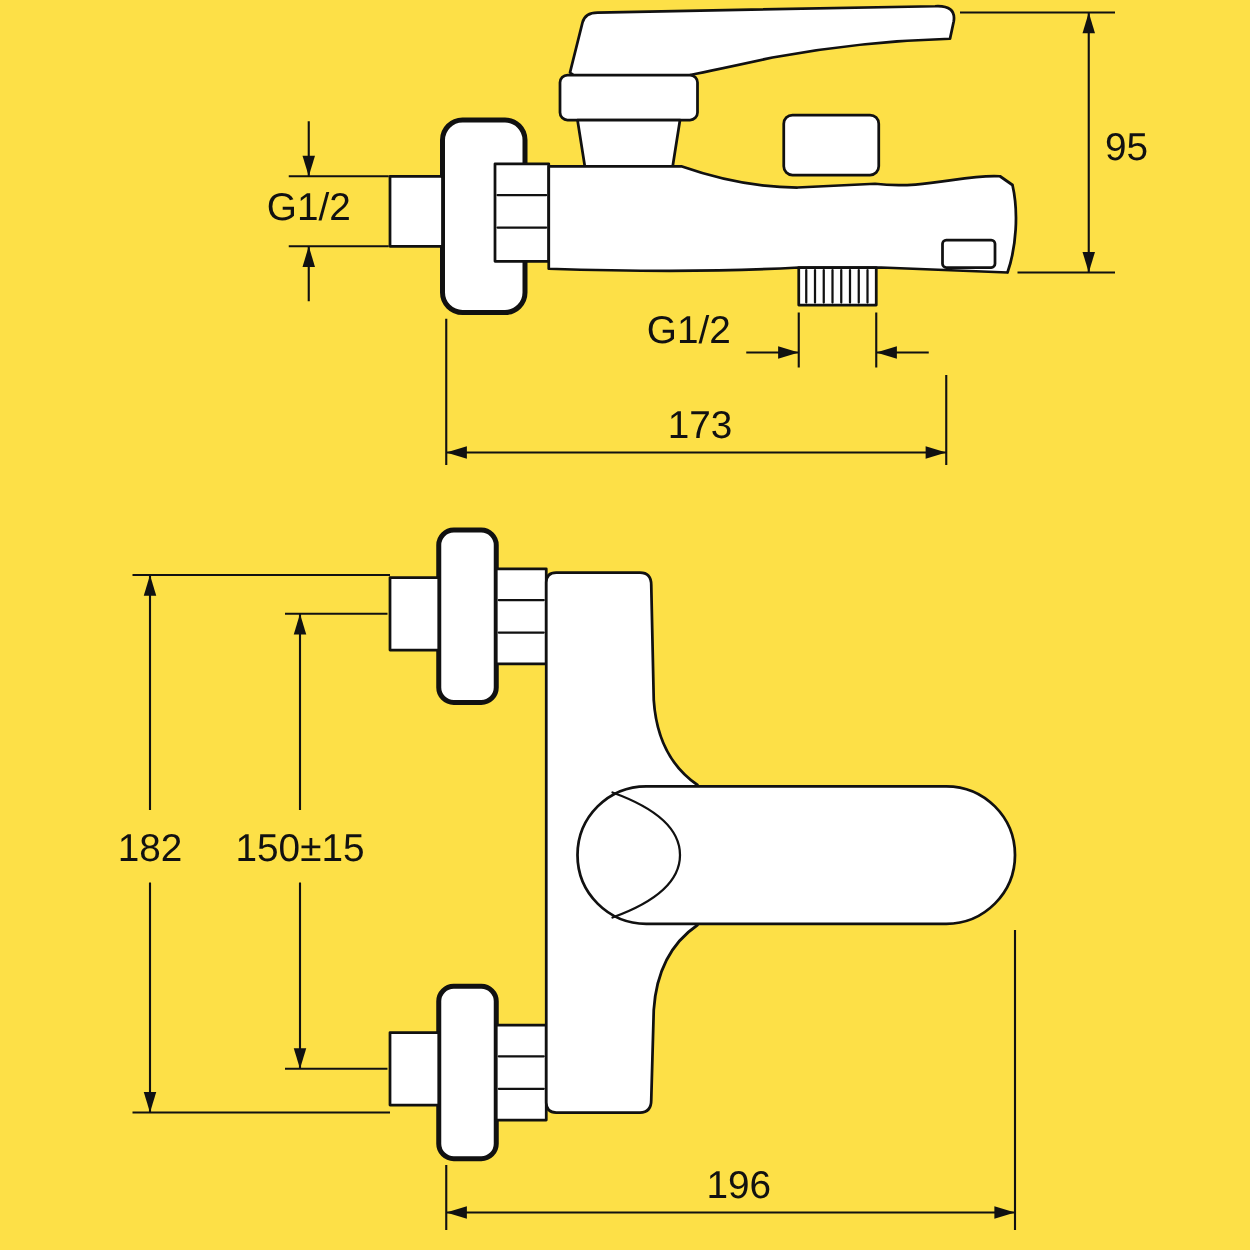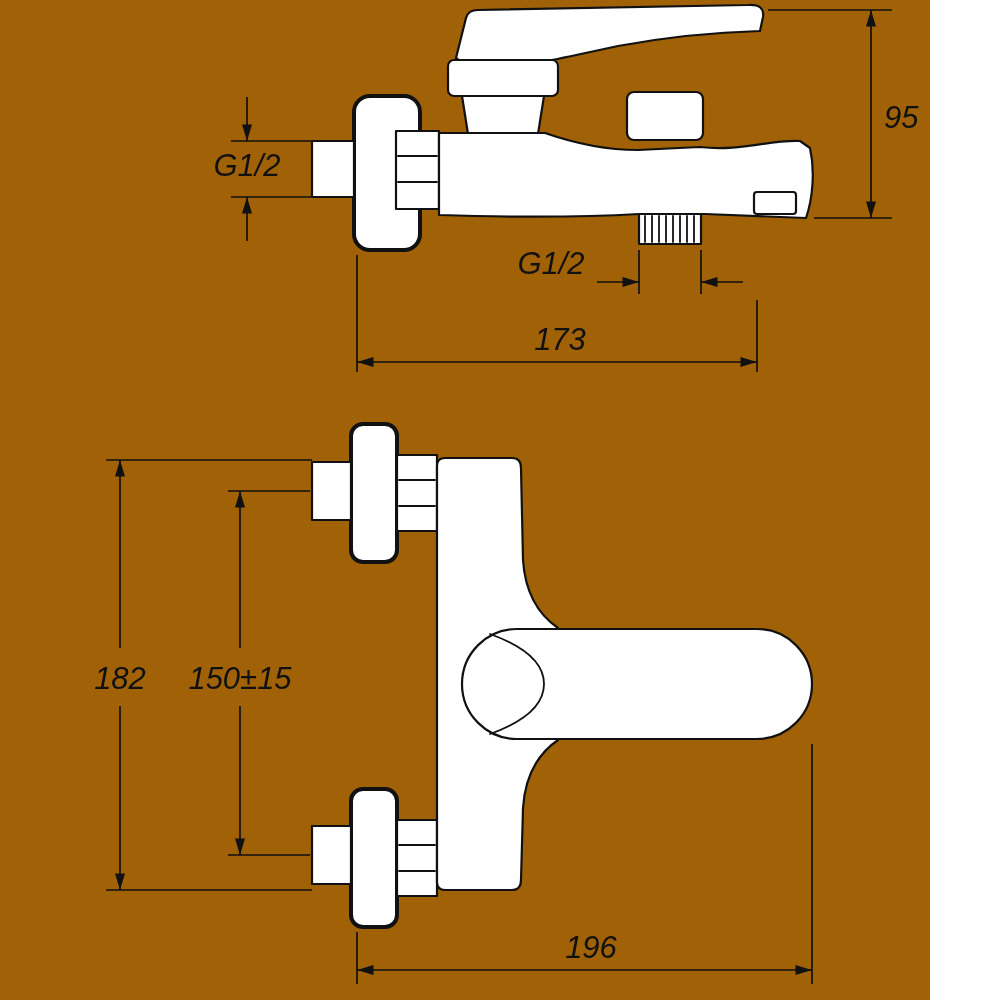--- a/index.html
+++ b/index.html
@@ -1,26 +1,25 @@
 <!DOCTYPE html>
 <html><head>
 <meta charset="utf-8">
 <style>
   html, body {
     margin: 0;
     padding: 0;
     background: #ffffff;
   }
   .page {
-    width: 930px;
+    width: 1000px;
     height: 1000px;
-    background: #a16207;
+    background: #fde047;
     position: relative;
     overflow: hidden;
-    font-style: italic;
   }
   svg text {
     font-family: "Liberation Sans", sans-serif;
     font-size: 31px;
     fill: #111111;
   }
   .part {
     fill: #ffffff;
     stroke: #111111;
     stroke-width: 2.2;

